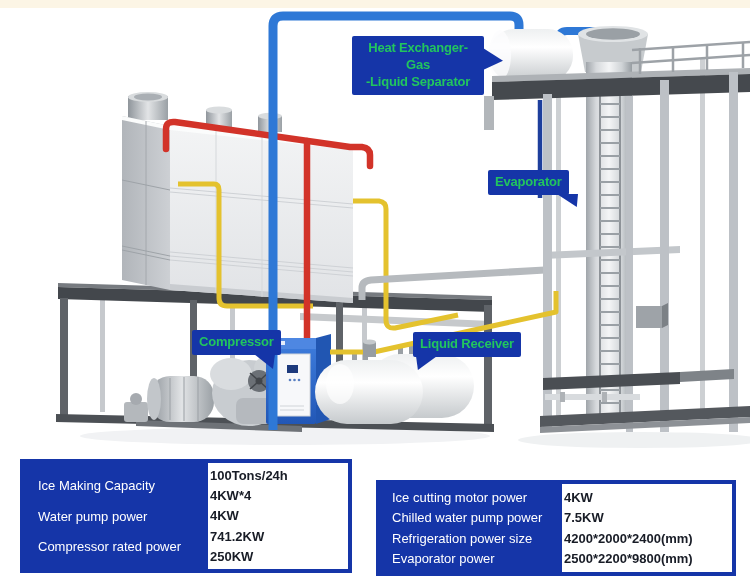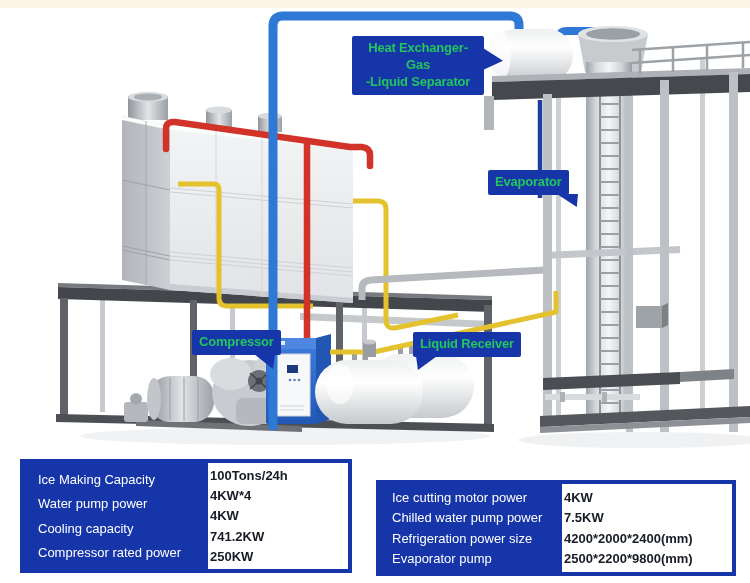--- a/index.html
+++ b/index.html
@@ -263,38 +263,37 @@
 
   <div class="callout" id="co-liquid-rec">
     <span class="line">Liquid Receiver</span>
     <span class="tail"></span>
   </div>
 
   <div class="spec-table" id="spec-left">
     <div class="labels-col">
       <div class="label-cell">Ice Making Capacity</div>
       <div class="label-cell">Water pump power</div>
-      <div class="label-cell">Cooling capacity</div>
       <div class="label-cell">Compressor rated power</div>
     </div>
     <div class="values-col">
       <div class="value-cell">100Tons/24h</div>
       <div class="value-cell">4KW*4</div>
       <div class="value-cell">4KW</div>
       <div class="value-cell">741.2KW</div>
       <div class="value-cell">250KW</div>
     </div>
   </div>
 
   <div class="spec-table" id="spec-right">
     <div class="labels-col">
       <div class="label-cell">Ice cutting motor power</div>
       <div class="label-cell">Chilled water pump power</div>
       <div class="label-cell">Refrigeration power size</div>
-      <div class="label-cell">Evaporator pump</div>
+      <div class="label-cell">Evaporator power</div>
     </div>
     <div class="values-col">
       <div class="value-cell">4KW</div>
       <div class="value-cell">7.5KW</div>
       <div class="value-cell">4200*2000*2400(mm)</div>
       <div class="value-cell">2500*2200*9800(mm)</div>
     </div>
   </div>
 </div>
 

